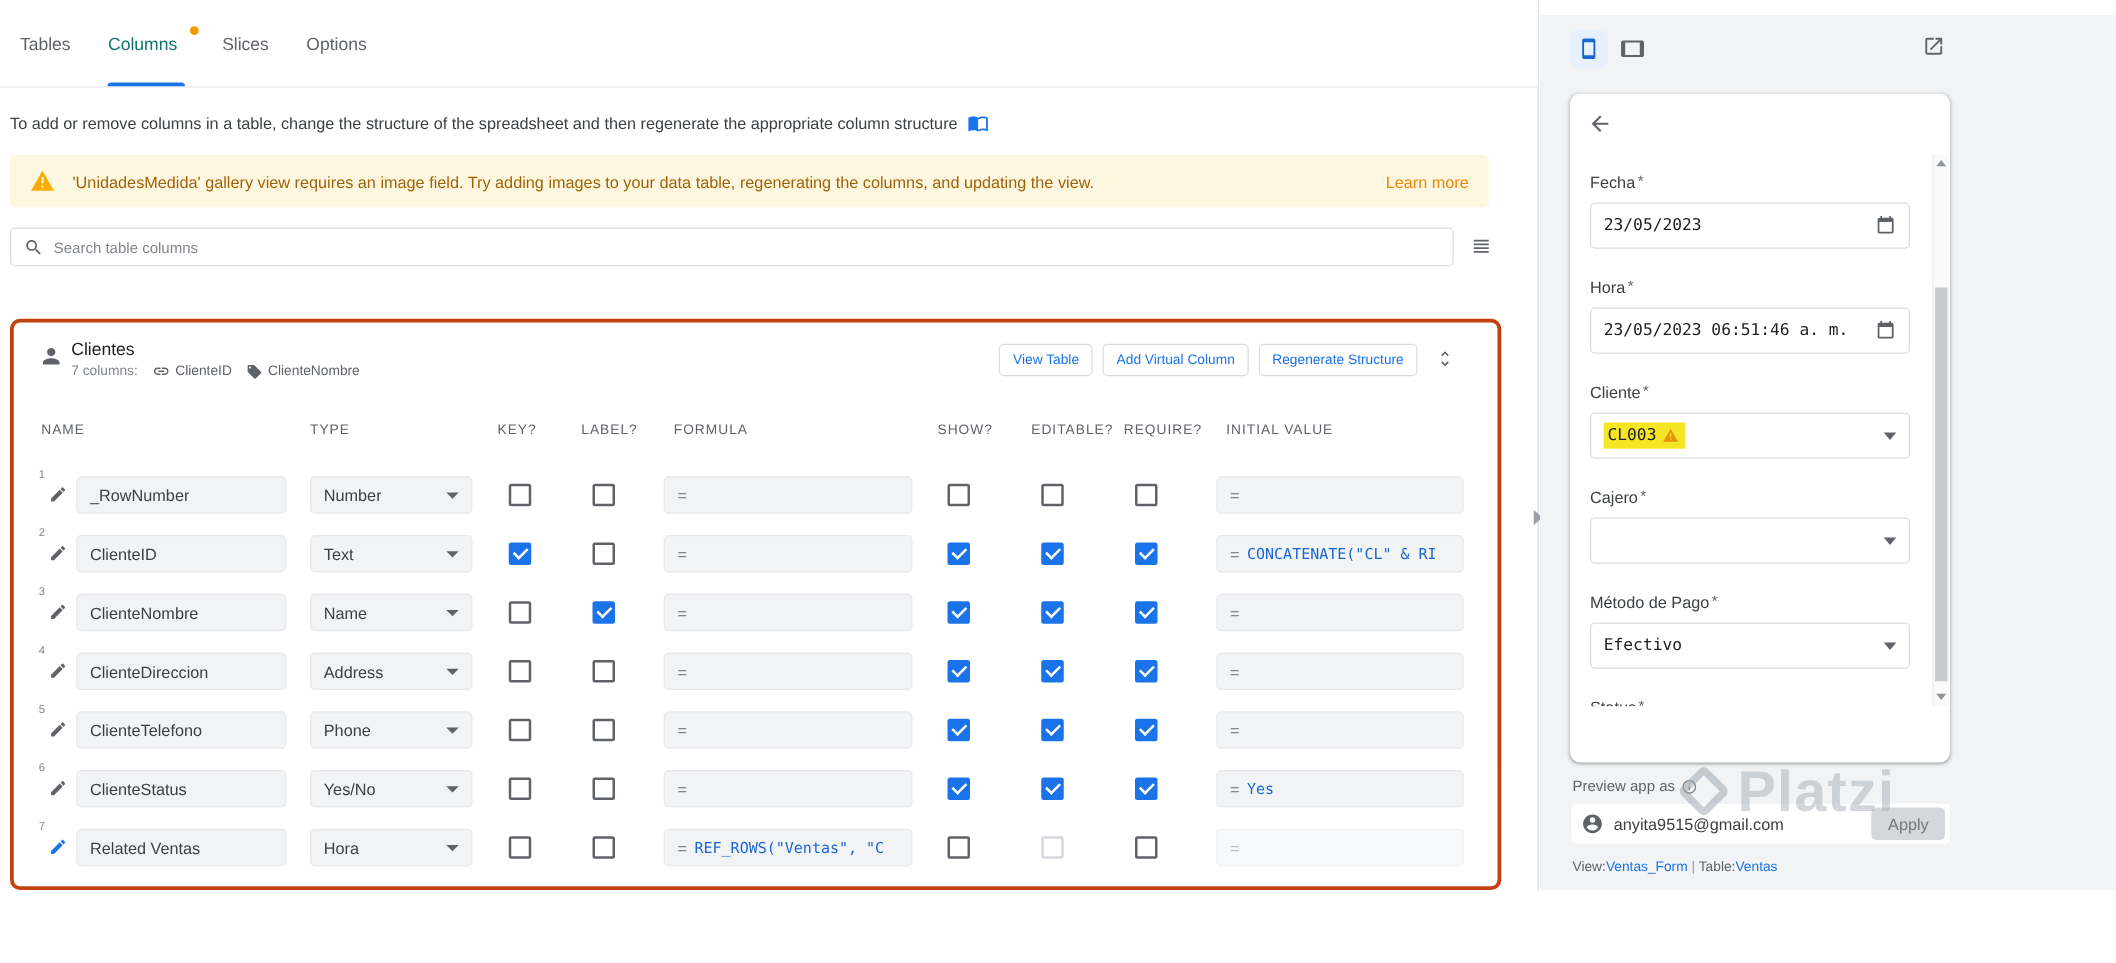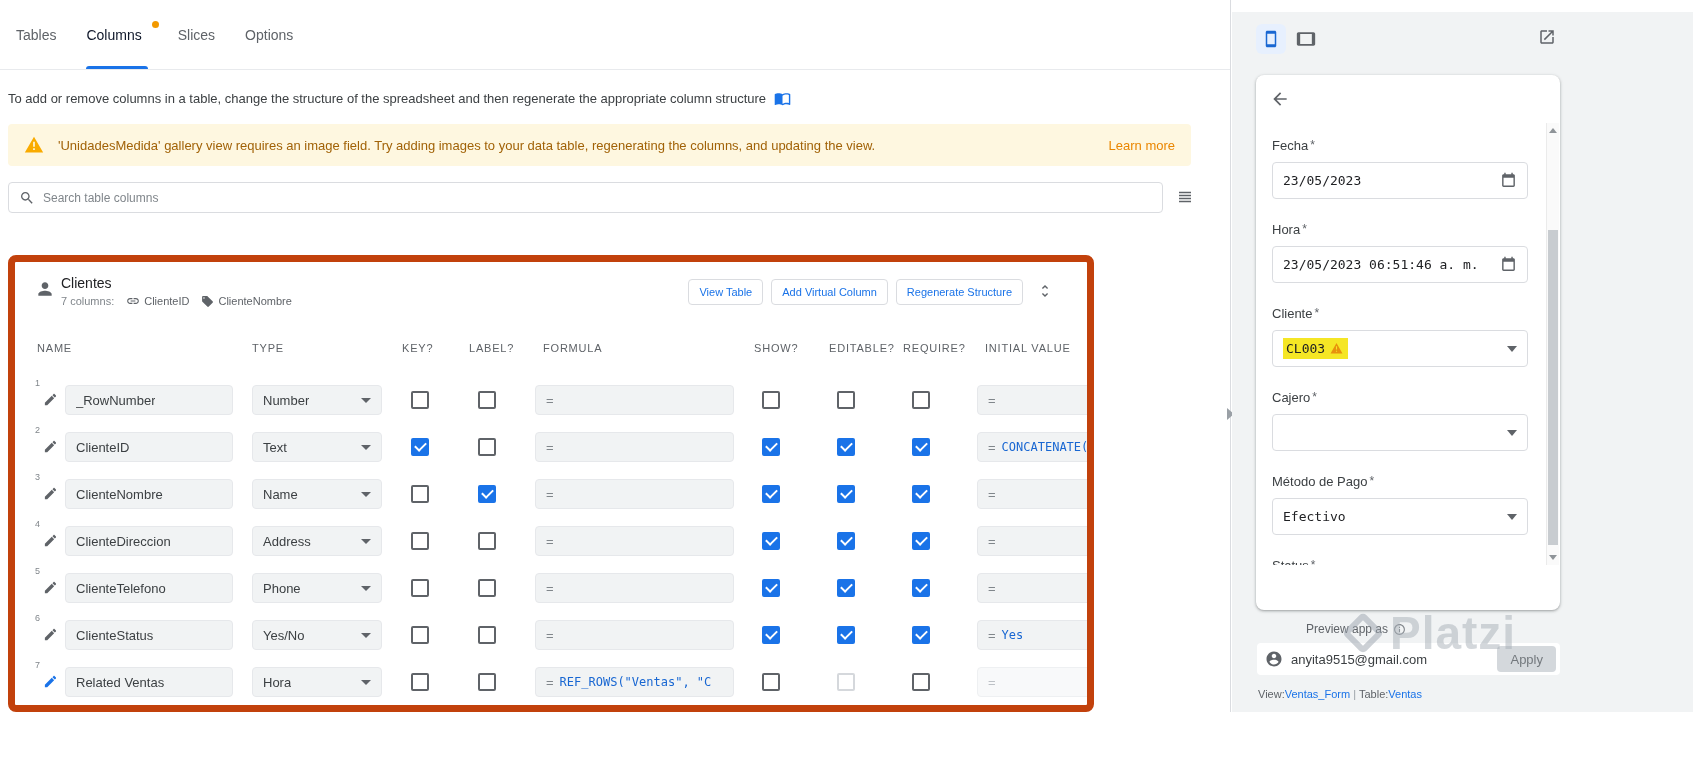--- a/index.html
+++ b/index.html
@@ -4,40 +4,40 @@
 <style>
   * { box-sizing: border-box; margin: 0; padding: 0; }
   body { font-family: "Liberation Sans", sans-serif; background: #fff; }
   .stage { position: relative; width: 1693px; height: 770px; overflow: hidden; background: #fff; }
 
   
   .left-panel { position: absolute; left: 0; top: 0; width: 1231px; height: 712px; background: #fff; border-right: 1px solid #dadce0; }
 
   .tabbar { position: absolute; top: 0; left: 0; right: 0; height: 70px; display: flex; align-items: stretch; gap: 30px; padding-left: 16px; border-bottom: 1px solid #e8eaed; background: #fff; }
   .tab { position: relative; display: flex; align-items: center; font-size: 14px; font-weight: 500; color: #5f6368; cursor: pointer; }
-  .tab.active { color: #0f172a; }
+  .tab.active { color: #0f766e; }
   .tab.active::after { content: ""; position: absolute; left: 0; right: 0; bottom: 0; height: 3px; background: #1a73e8; border-radius: 3px 3px 0 0; }
   .tab .dot { display: none; position: absolute; top: 21px; right: -11px; width: 7px; height: 7px; border-radius: 50%; background: #f29900; }
   .tab.badge .dot { display: block; }
   .tab.badge { padding-right: 6px; }
 
   .info-row { position: absolute; top: 90px; left: 8px; font-size: 13px; color: #3c4043; display: flex; align-items: center; gap: 8px; }
   .book-icon { display: inline-flex; }
 
   .warn-banner { position: absolute; top: 124px; left: 8px; width: 1183px; height: 42px; background: #fef7e0; border-radius: 4px; display: flex; align-items: center; padding: 0 16px; }
   .warn-text { font-size: 13px; color: #a16207; margin-left: 14px; flex: 1; }
   .learn-more { font-size: 13px; font-weight: 500; color: #ea8600; text-decoration: none; cursor: pointer; white-space: nowrap; }
 
   .search-box { position: absolute; top: 182px; left: 8px; width: 1155px; height: 31px; border: 1px solid #dadce0; border-radius: 4px; display: flex; align-items: center; padding: 0 10px; background: #fff; }
   .search-input { border: none; outline: none; background: transparent; flex: 1; margin-left: 8px; font-size: 12px; color: #3c4043; font-family: "Liberation Sans", sans-serif; }
   .search-input::placeholder { color: #80868b; }
   .rows-icon { position: absolute; top: 188px; left: 1176px; cursor: pointer; }
 
   
-  .card { position: absolute; top: 255px; left: 8px; width: 1086px; height: 457px; border: 7px solid #c2410c; border-radius: 8px; background: #fff; overflow: hidden; }
+  .card { position: absolute; top: 255px; left: 8px; width: 1193px; height: 457px; border: 3px solid #c2410c; border-radius: 8px; background: #fff; overflow: hidden; }
   .person-icon { position: absolute; top: 17px; left: 20px; }
   .card-title { position: absolute; top: 13px; left: 46px; font-size: 14px; font-weight: 500; color: #202124; }
   .card-sub { position: absolute; top: 32px; left: 46px; display: flex; align-items: center; gap: 12px; font-size: 11px; }
   .sub-count { color: #80868b; }
   .chip { display: inline-flex; align-items: center; gap: 4px; color: #5f6368; }
   .chip-ic { display: none; line-height: 0; }
   .chip.link .link-ic { display: inline-flex; }
   .chip.tag .tag-ic { display: inline-flex; }
   .card-actions { position: absolute; top: 17px; right: 64px; display: flex; gap: 8px; }
   .action-btn { height: 26px; padding: 0 10px; font-size: 11px; font-weight: 500; font-family: "Liberation Sans", sans-serif; color: #1a73e8; background: #fff; border: 1px solid #dadce0; border-radius: 4px; cursor: pointer; white-space: nowrap; }
@@ -101,21 +101,21 @@
   .pscrollbar { position: absolute; right: 1px; top: 48px; width: 13px; height: 442px; background: #fafafa; border-left: 1px solid #ebebeb; }
   .sb-up { position: absolute; top: 5px; left: 2px; width: 0; height: 0; border-left: 4px solid transparent; border-right: 4px solid transparent; border-bottom: 5px solid #8f9499; }
   .sb-down { position: absolute; bottom: 5px; left: 2px; width: 0; height: 0; border-left: 4px solid transparent; border-right: 4px solid transparent; border-top: 5px solid #8f9499; }
   .sb-thumb { position: absolute; left: 1px; top: 107px; width: 10px; height: 315px; background: #c8ccd0; }
 
   .pfooter { position: absolute; left: 0; right: 0; bottom: 0; height: 45px; display: flex; align-items: center; }
   .pfooter button { flex: 1; background: none; border: none; font-family: "Liberation Sans", sans-serif; font-size: 14px; font-weight: 500; cursor: pointer; }
   .btn-cancel { color: #3c4043; }
   .btn-save { color: #1a73e8; }
 
-  .preview-as { position: absolute; left: 26px; top: 622px; font-size: 12px; color: #5f6368; display: flex; align-items: center; gap: 5px; margin-left: 48px; }
+  .preview-as { position: absolute; left: 26px; top: 622px; font-size: 12px; color: #5f6368; display: flex; align-items: center; gap: 5px; }
   .info-icon { line-height: 0; cursor: pointer; }
   .email-row { position: absolute; left: 25px; top: 643px; width: 303px; height: 32px; background: #fff; border-radius: 4px; display: flex; align-items: center; padding: 0 4px 0 8px; z-index: 2; }
   .email-text { font-size: 13px; color: #3c4043; margin-left: 8px; flex: 1; white-space: nowrap; overflow: hidden; }
   .apply-btn { height: 26px; padding: 0 13px; background: #d4d8dc; color: #73787d; border: none; border-radius: 4px; font-family: "Liberation Sans", sans-serif; font-size: 13px; cursor: default; }
   .status-line { position: absolute; left: 26px; top: 688px; font-size: 11px; display: flex; align-items: center; gap: 0; z-index: 2; }
   .sl-label { color: #5f6368; }
   .sl-link { color: #1a73e8; text-decoration: none; cursor: pointer; }
   .sl-sep { color: #9aa0a6; margin: 0 3px; }
 
   .watermark { position: absolute; left: 116px; top: 606px; display: flex; align-items: center; gap: 12px; opacity: .5; z-index: 5; pointer-events: none; }

